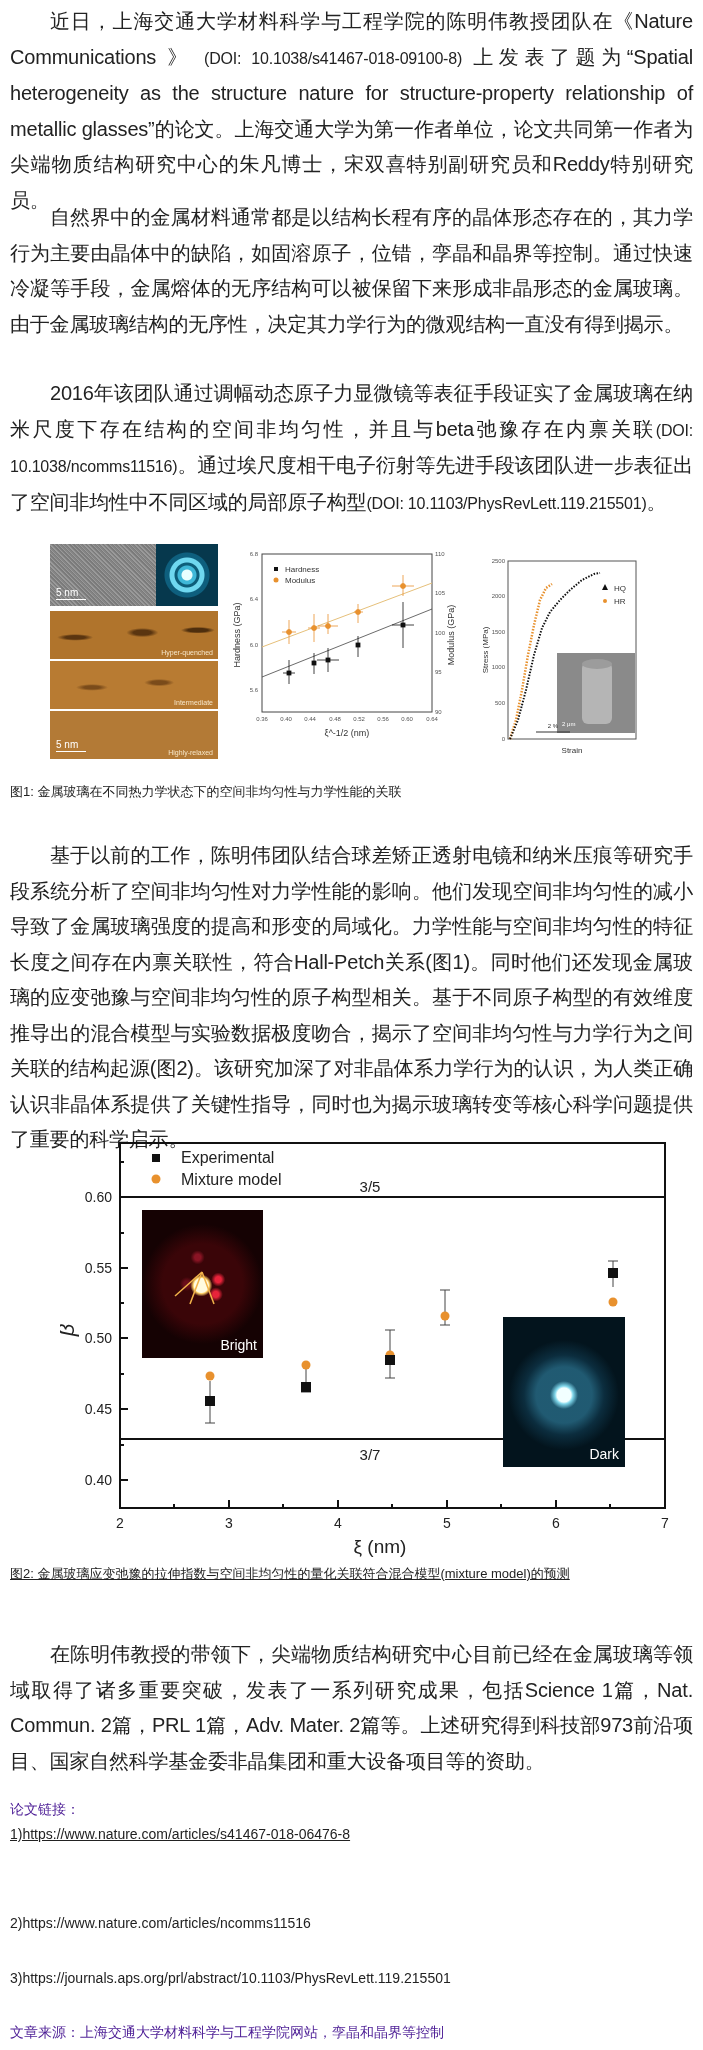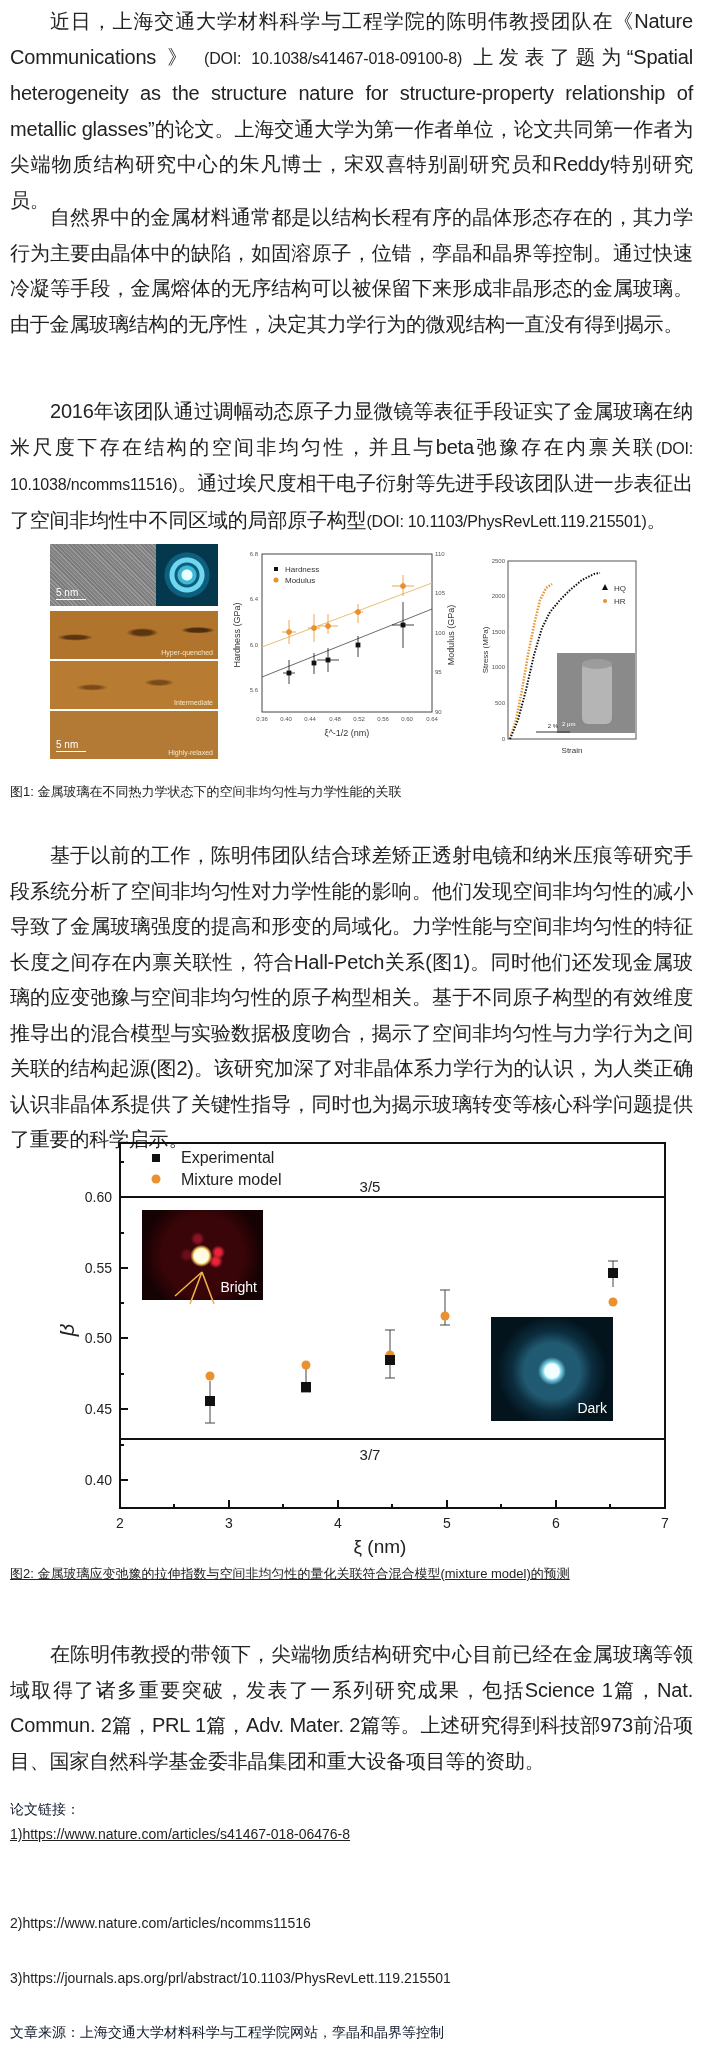--- a/index.html
+++ b/index.html
@@ -28,21 +28,21 @@
     position: absolute;
     left: 10px;
     font-size: 13px;
     color: #222;
     white-space: nowrap;
   }
   .small-text {
     position: absolute;
     left: 10px;
     font-size: 14px;
-    color: #0f172a;
+    color: #4c1d95;
     white-space: nowrap;
   }
   .link { color: #222; text-decoration: none; cursor: pointer; }
 
   
   .fig1 { position: absolute; left: 50px; top: 540px; width: 610px; height: 225px; }
   .tem-top {
     position: absolute; left: 0; top: 4px; width: 168px; height: 62px;
     background: repeating-linear-gradient(45deg,#7a7a7a 0 1px,#9a9a9a 1px 2px,#858585 2px 3px);
   }
@@ -62,50 +62,50 @@
   .scale-label { position: absolute; left: 6px; font-size: 10px; color: #fff; }
   .scale-label::after { content: ""; position: absolute; left: 0; bottom: -2px; width: 30px; height: 1px; background: #fff; }
 
   .hh-chart { position: absolute; left: 180px; top: 0; width: 230px; height: 225px; }
   .ss-chart { position: absolute; left: 410px; top: 0; width: 200px; height: 225px; }
 
   
   .fig2 { position: absolute; left: 60px; top: 1130px; width: 610px; height: 435px; }
   .fig2 svg { position: absolute; left: 0; top: 0; }
   .inset-bright {
-    position: absolute; left: 82px; top: 80px; width: 121px; height: 90px;
+    position: absolute; left: 82px; top: 80px; width: 121px; height: 148px;
     background:
       radial-gradient(circle at 49% 51%, #fffbe0 0 7px, #ffd36a 8px, transparent 11px),
       radial-gradient(circle at 63% 47%, #e8233a 0 3px, transparent 7px),
       radial-gradient(circle at 61% 57%, #e8233a 0 3px, transparent 7px),
       radial-gradient(circle at 46% 32%, #8a1424 0 3px, transparent 7px),
       radial-gradient(circle at 37% 50%, #6a0e1a 0 3px, transparent 7px),
       radial-gradient(circle at 50% 50%, #3a0508 0 40px, #150203 60px);
   }
   .inset-dark {
-    position: absolute; left: 431px; top: 187px; width: 122px; height: 104px;
+    position: absolute; left: 443px; top: 187px; width: 122px; height: 150px;
     background:
       radial-gradient(circle at 50% 52%, #f2ffff 0 7px, #7fd6ea 9px, transparent 14px),
       radial-gradient(circle at 50% 52%, rgba(45,120,150,0.7) 0 28px, rgba(20,70,95,0.5) 40px, transparent 55px),
       #03141d;
   }
   .inset-text { position: absolute; right: 6px; bottom: 5px; font-size: 14px; color: #fff; }
 </style>
 </head>
 <body>
 
 <p class="para" style="top:4px;">
   <span>近日，上海交通大学材料科学与工程学院的陈明伟教授团队在《Nature Communications 》</span>
   <span class="doi">(DOI: 10.1038/s41467-018-09100-8)</span>
   <span>上发表了题为“Spatial heterogeneity as the structure nature for structure-property relationship of metallic glasses”的论文。上海交通大学为第一作者单位，论文共同第一作者为尖端物质结构研究中心的朱凡博士，宋双喜特别副研究员和Reddy特别研究员。</span>
 </p>
 
 <p class="para" style="top:200px;">自然界中的金属材料通常都是以结构长程有序的晶体形态存在的，其力学行为主要由晶体中的缺陷，如固溶原子，位错，孪晶和晶界等控制。通过快速冷凝等手段，金属熔体的无序结构可以被保留下来形成非晶形态的金属玻璃。由于金属玻璃结构的无序性，决定其力学行为的微观结构一直没有得到揭示。</p>
 
-<p class="para" style="top:376px;margin-top:18px;">
+<p class="para" style="top:376px;">
   <span>2016年该团队通过调幅动态原子力显微镜等表征手段证实了金属玻璃在纳米尺度下存在结构的空间非均匀性，并且与beta弛豫存在内禀关联</span><span class="doi">(DOI: 10.1038/ncomms11516)</span><span>。通过埃尺度相干电子衍射等先进手段该团队进一步表征出了空间非均性中不同区域的局部原子构型</span><span class="doi">(DOI: 10.1103/PhysRevLett.119.215501)</span><span>。</span>
 </p>
 
 <div class="fig1">
   <div class="tem-top">
     <span class="scale-label" style="bottom:8px;">5 nm</span>
   </div>
   <div class="tem-inset"></div>
   <div class="tem-band band1">
     <span class="tem-label">Hyper-quenched</span>

